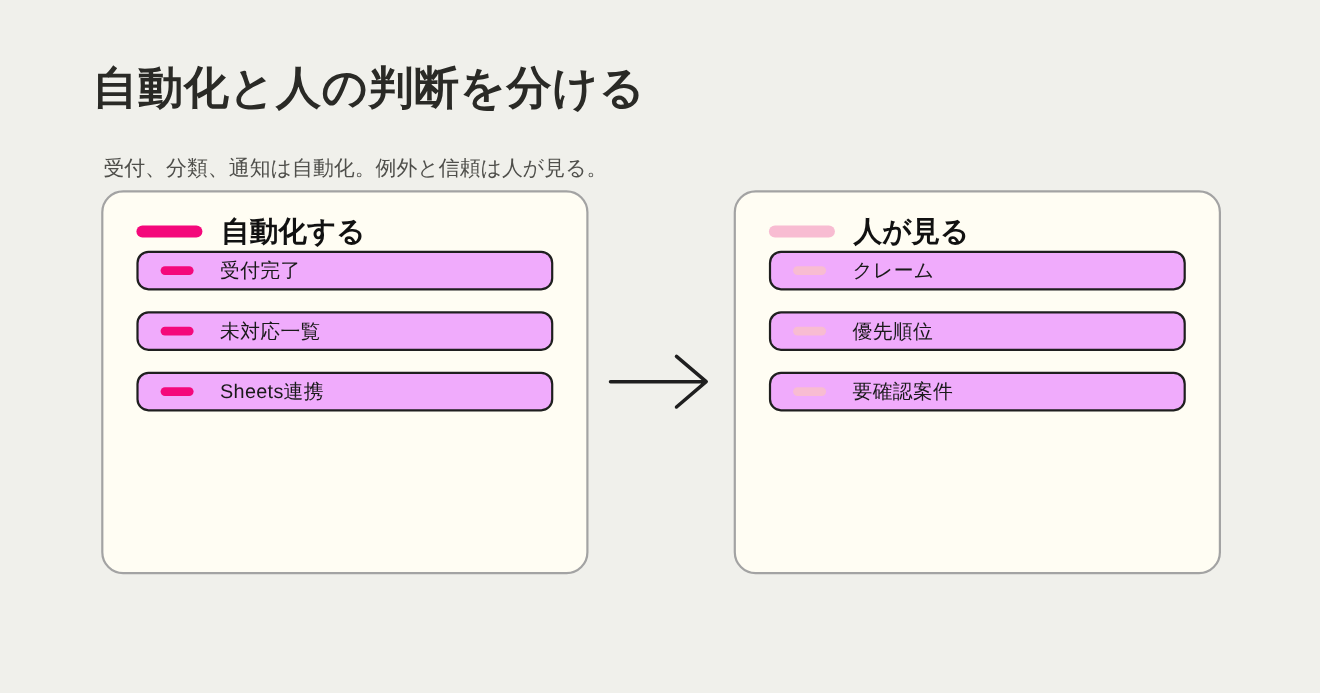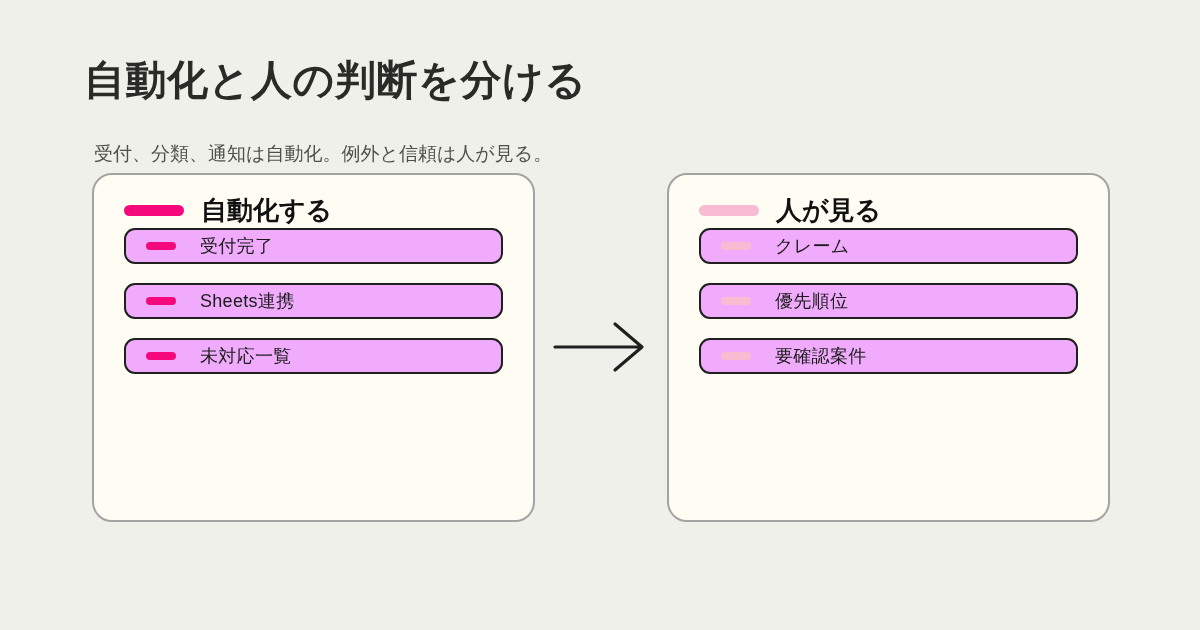--- a/index.html
+++ b/index.html
@@ -119,25 +119,25 @@
     <span class="dash dash-lg" style="background: rgb(244, 8, 123);"></span>
     <h2>自動化する</h2>
   </div>
   <ul class="item-list">
     <li class="item">
       <span class="dash dash-sm" style="background: rgb(244, 8, 123);"></span>
       <span class="item-label">受付完了</span>
     </li>
     <li class="item">
       <span class="dash dash-sm" style="background: rgb(244, 8, 123);"></span>
-      <span class="item-label">Sheets連携</span>
+      <span class="item-label">未対応一覧</span>
     </li>
     <li class="item">
       <span class="dash dash-sm" style="background: rgb(244, 8, 123);"></span>
-      <span class="item-label">未対応一覧</span>
+      <span class="item-label">Sheets連携</span>
     </li>
   </ul>
 </section>
 
 <div class="arrow">
   <svg width="94" height="52" viewBox="0 0 94 52" aria-hidden="true">
     <path d="M3 26 H89 M63 3 L90 26 L63 49" fill="none" stroke="#1F1F1F" stroke-width="3.2" stroke-linecap="round" stroke-linejoin="round"></path>
   </svg>
 </div>
 

